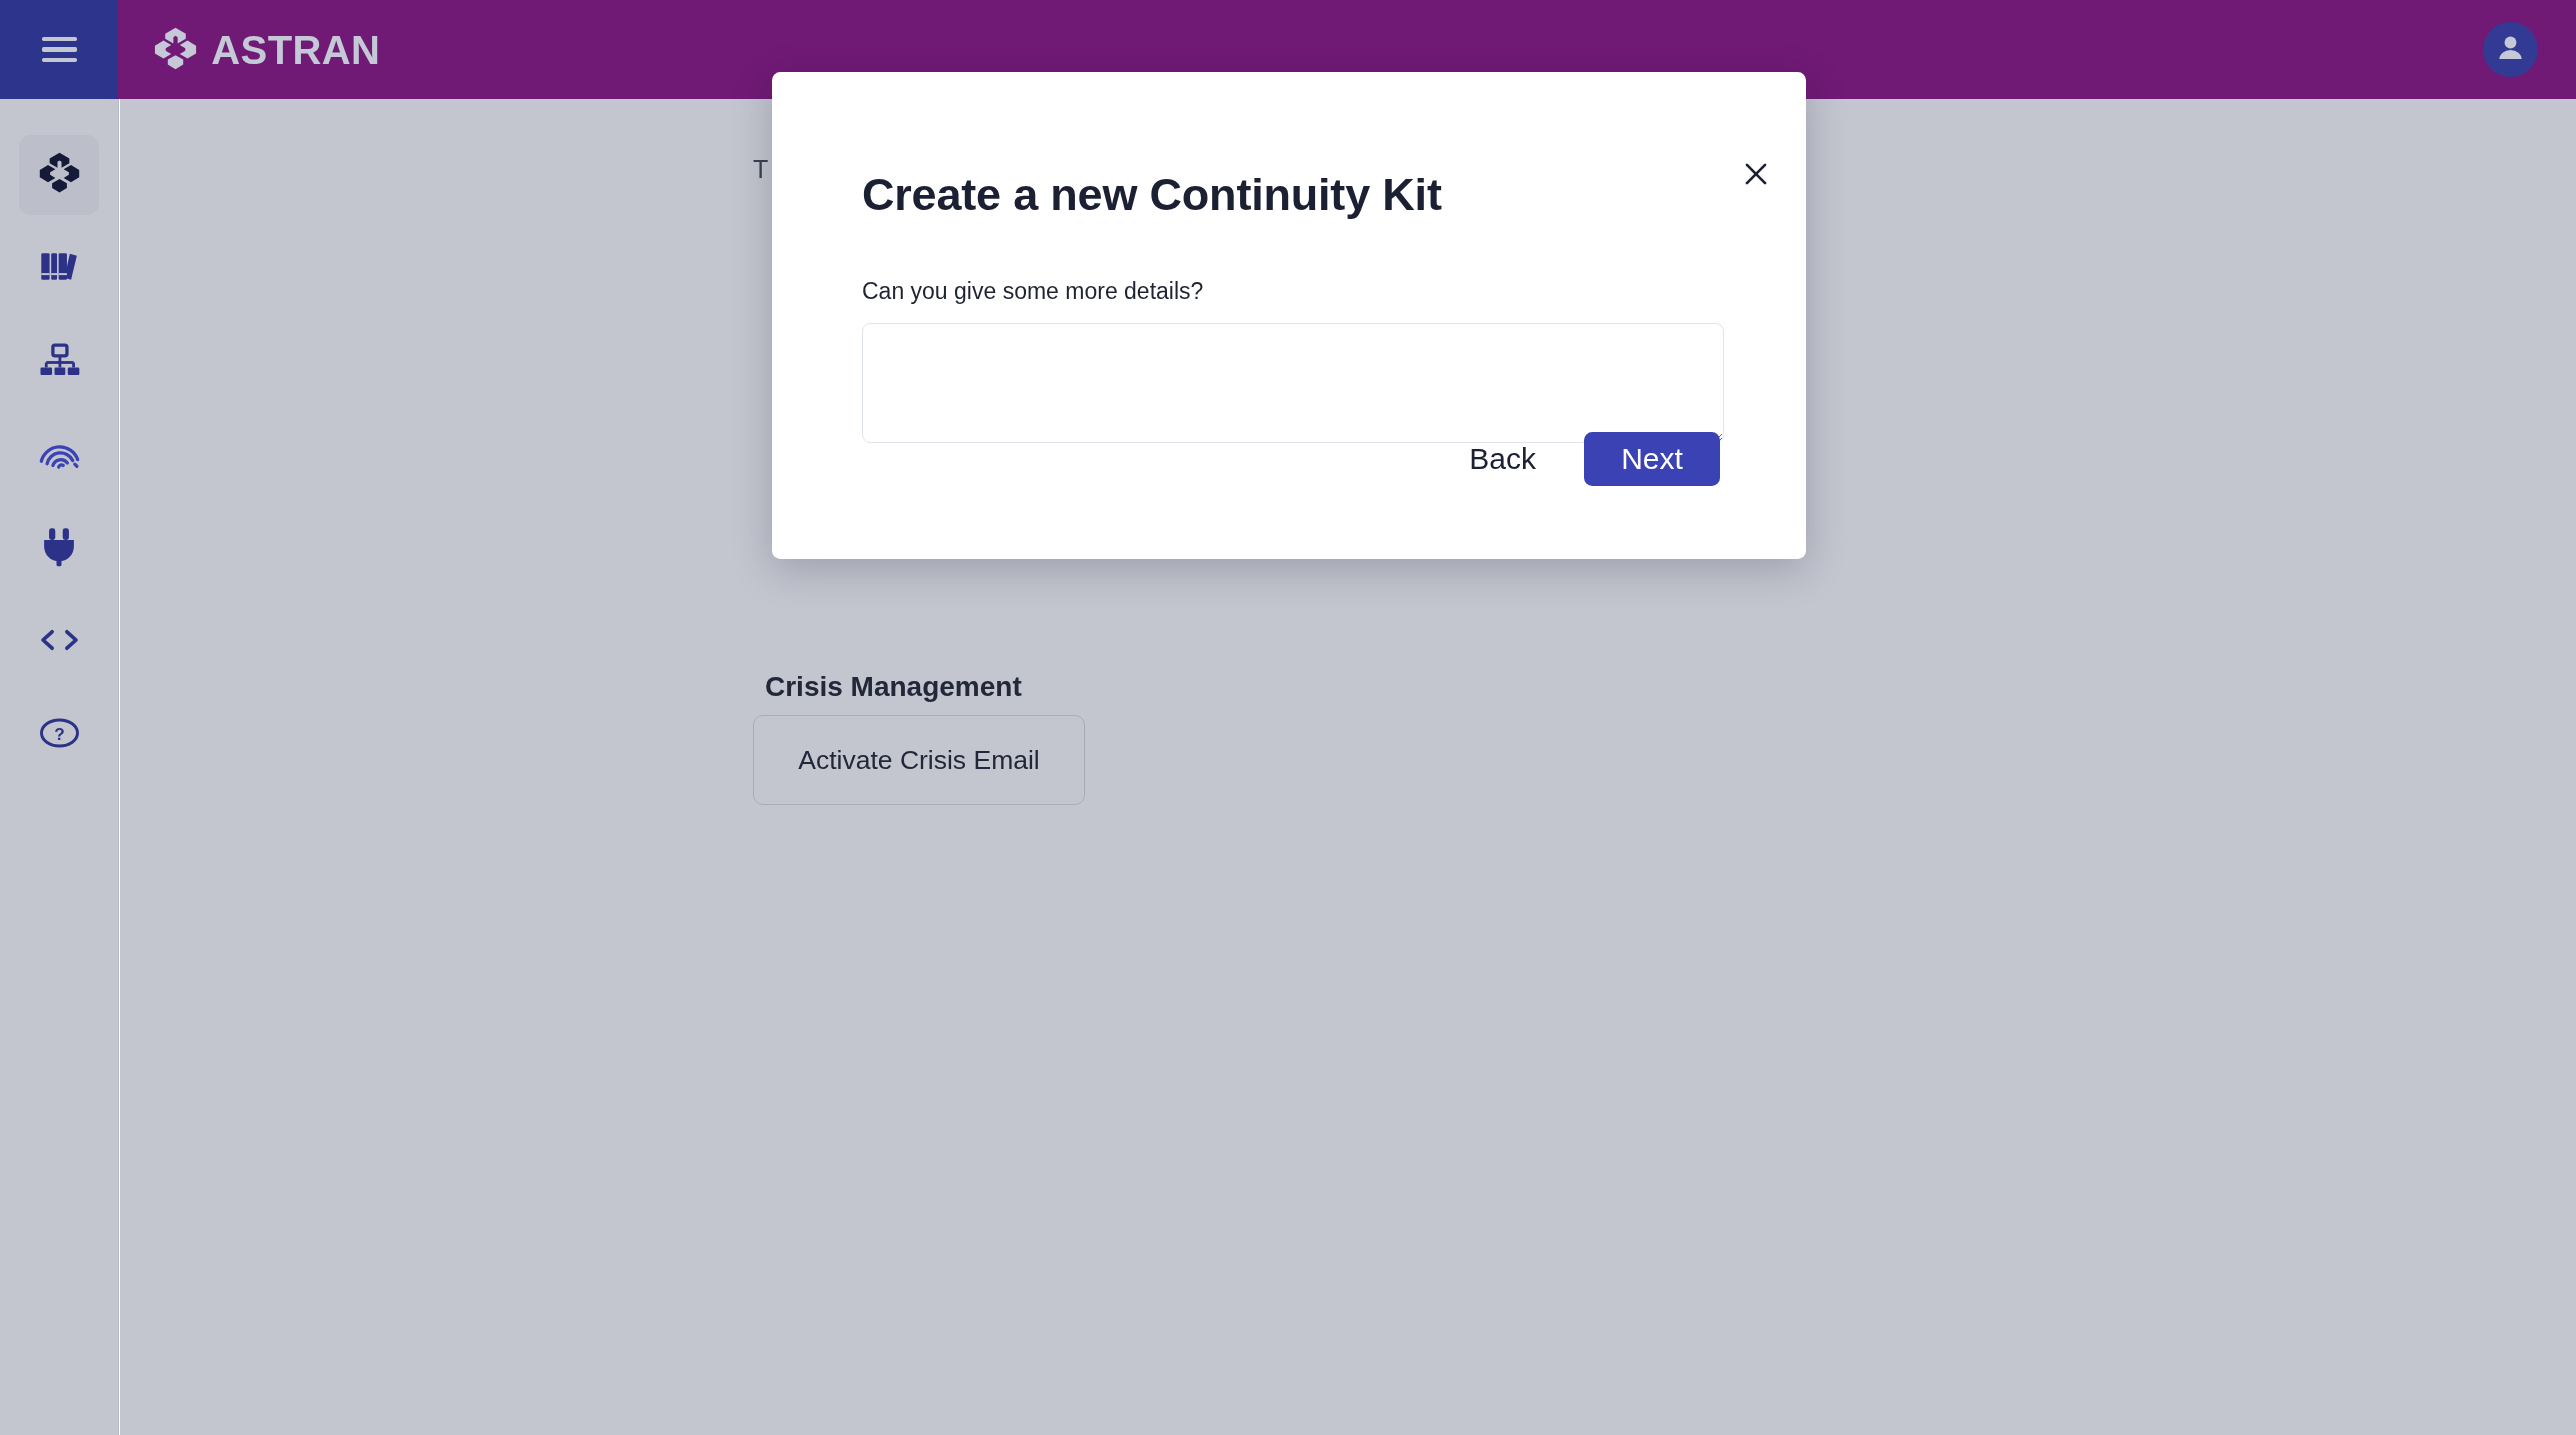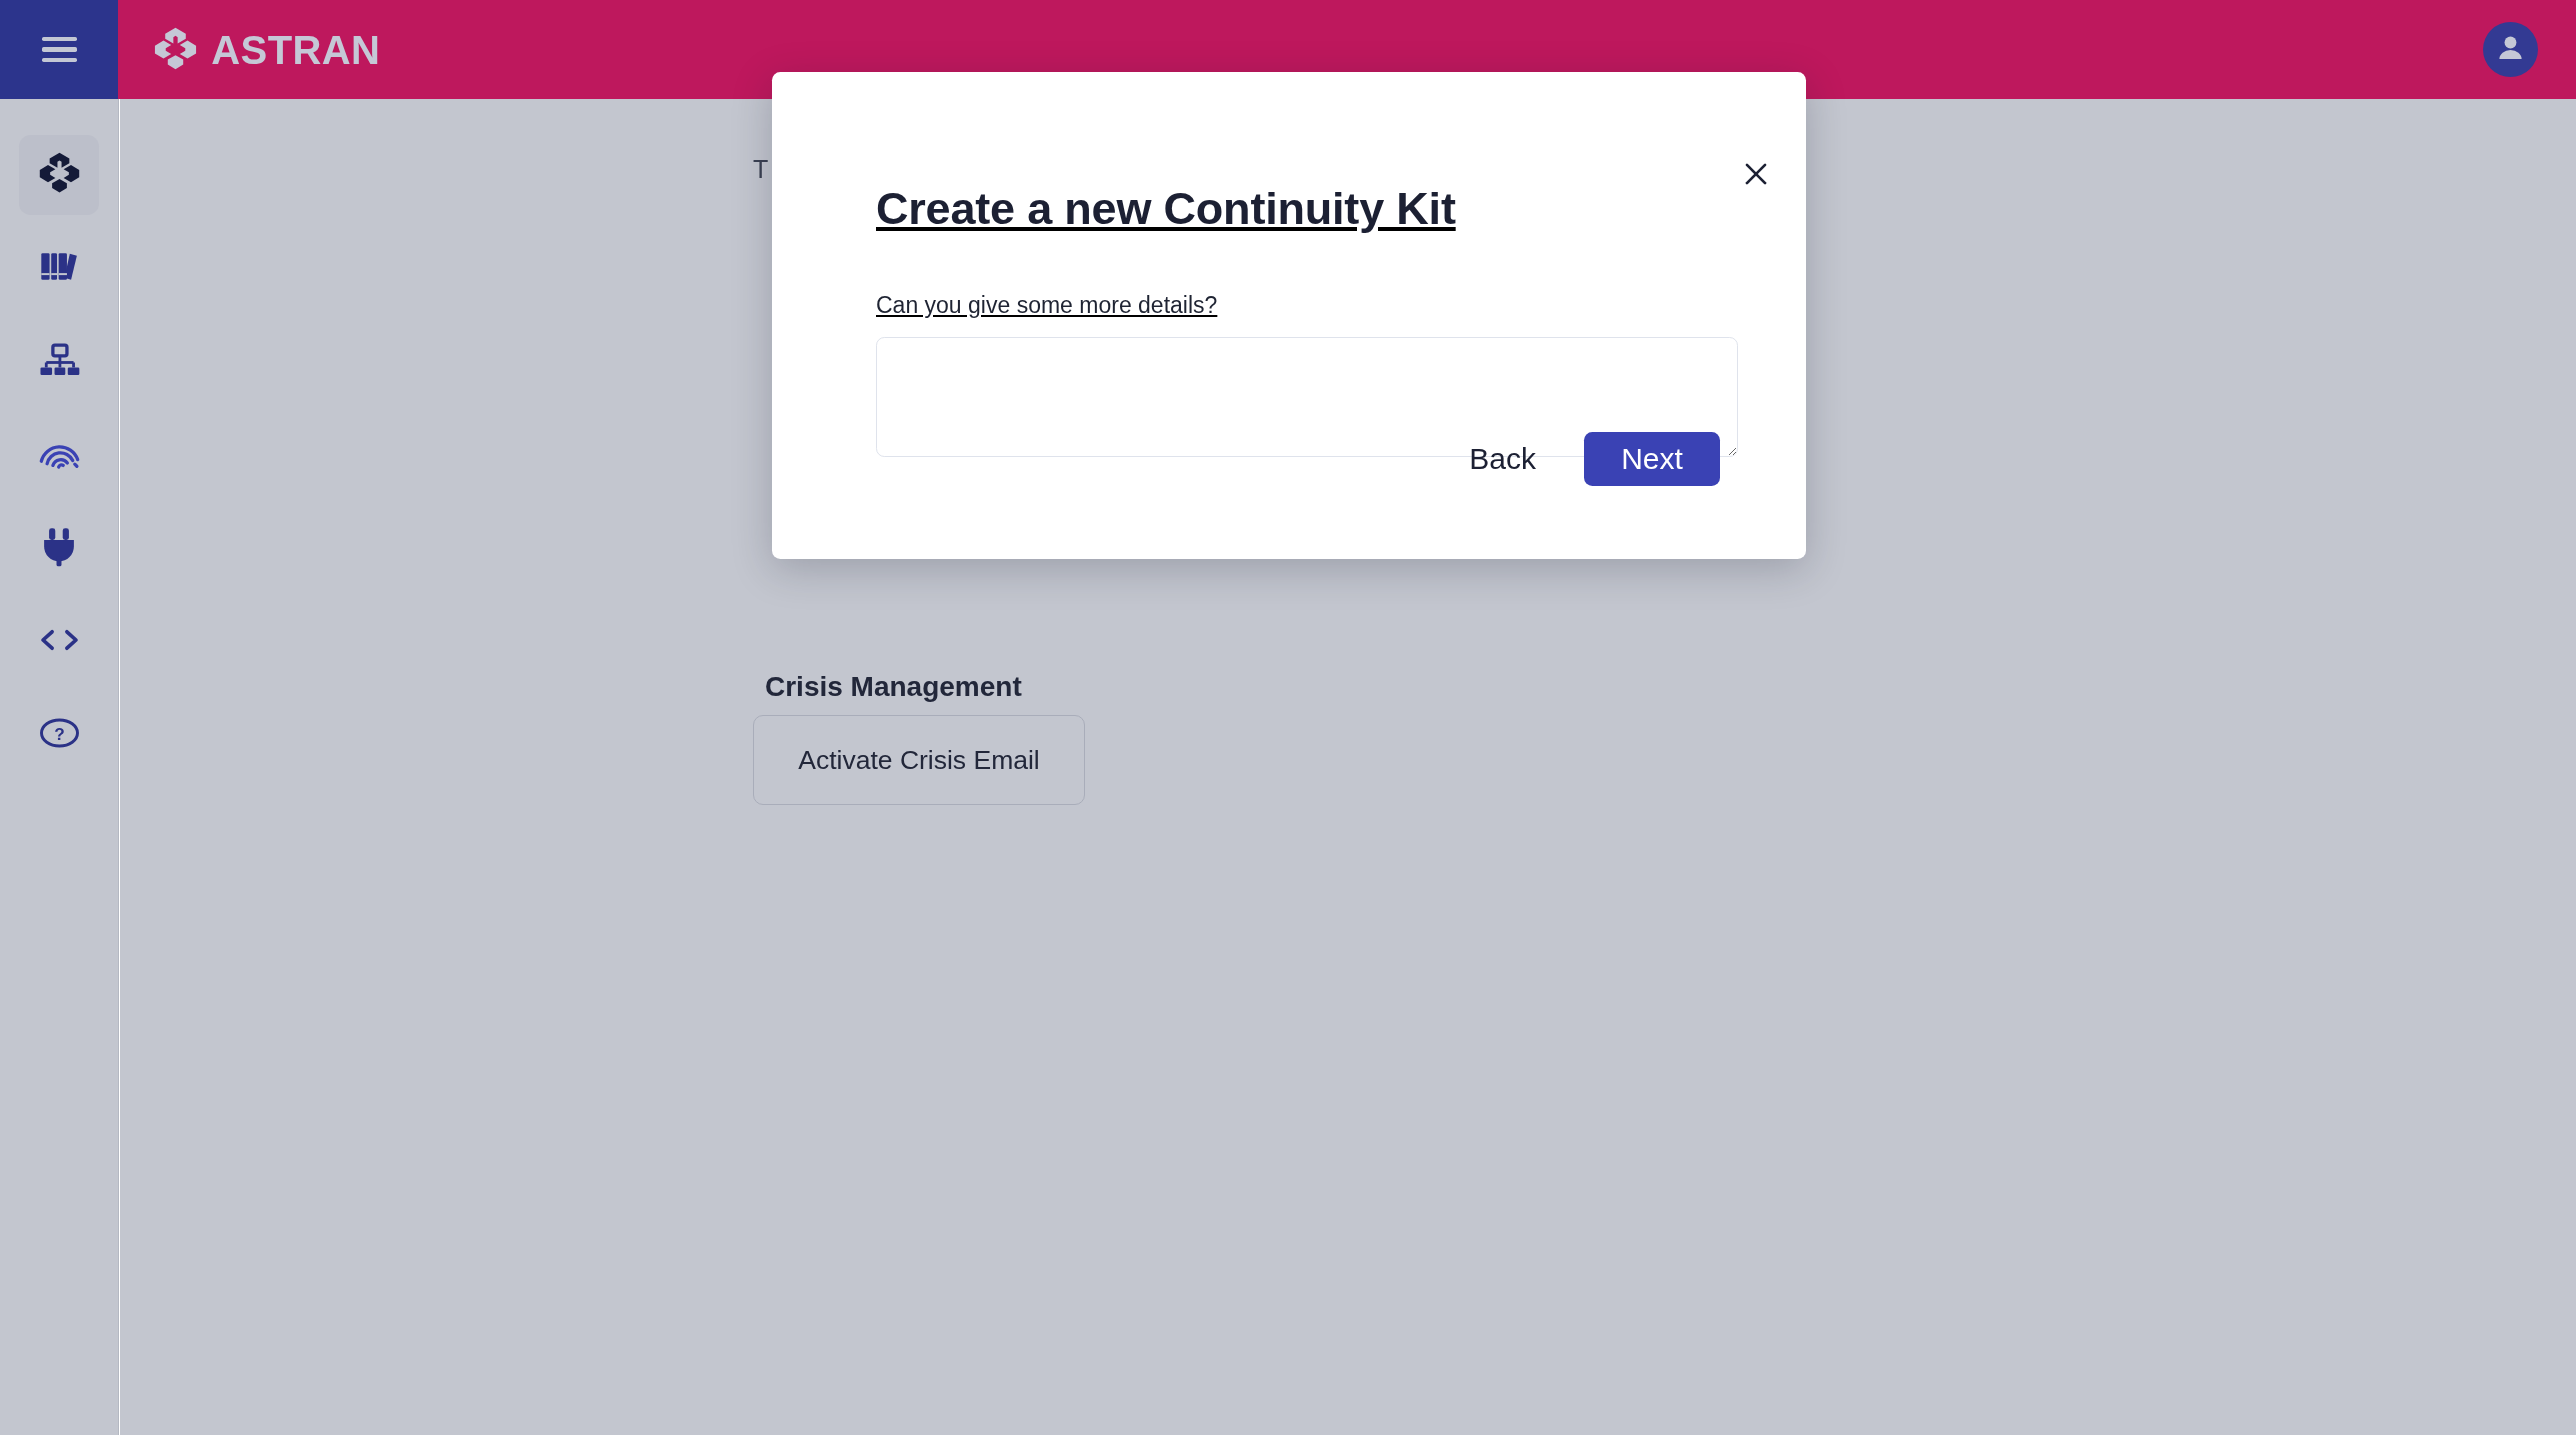--- a/index.html
+++ b/index.html
@@ -21,21 +21,21 @@
     width: 2576px;
     height: 1436px;
   }
 
   
   .topbar {
     position: absolute;
     top: 0; left: 0;
     width: 2576px;
     height: 99px;
-    background: #be185d;
+    background: #701a75;
     display: flex;
     align-items: center;
     z-index: 5;
   }
   .menu-zone {
     width: 118px;
     height: 99px;
     background: #2c348c;
     display: flex;
     align-items: center;
@@ -190,22 +190,21 @@
   .modal {
     position: absolute;
     left: 772px;
     top: 72px;
     width: 1034px;
     height: 487px;
     box-sizing: border-box;
     background: #ffffff;
     border-radius: 8.3px;
     box-shadow: 0 10px 40px rgba(20,22,40,0.22);
-    padding: 18px;
-    text-decoration: underline;
+    padding: 4px;
   }
   .modal-close {
     position: absolute;
     right: 30px;
     top: 83px;
     width: 40px;
     height: 40px;
     background: none;
     border: none;
     padding: 0;

